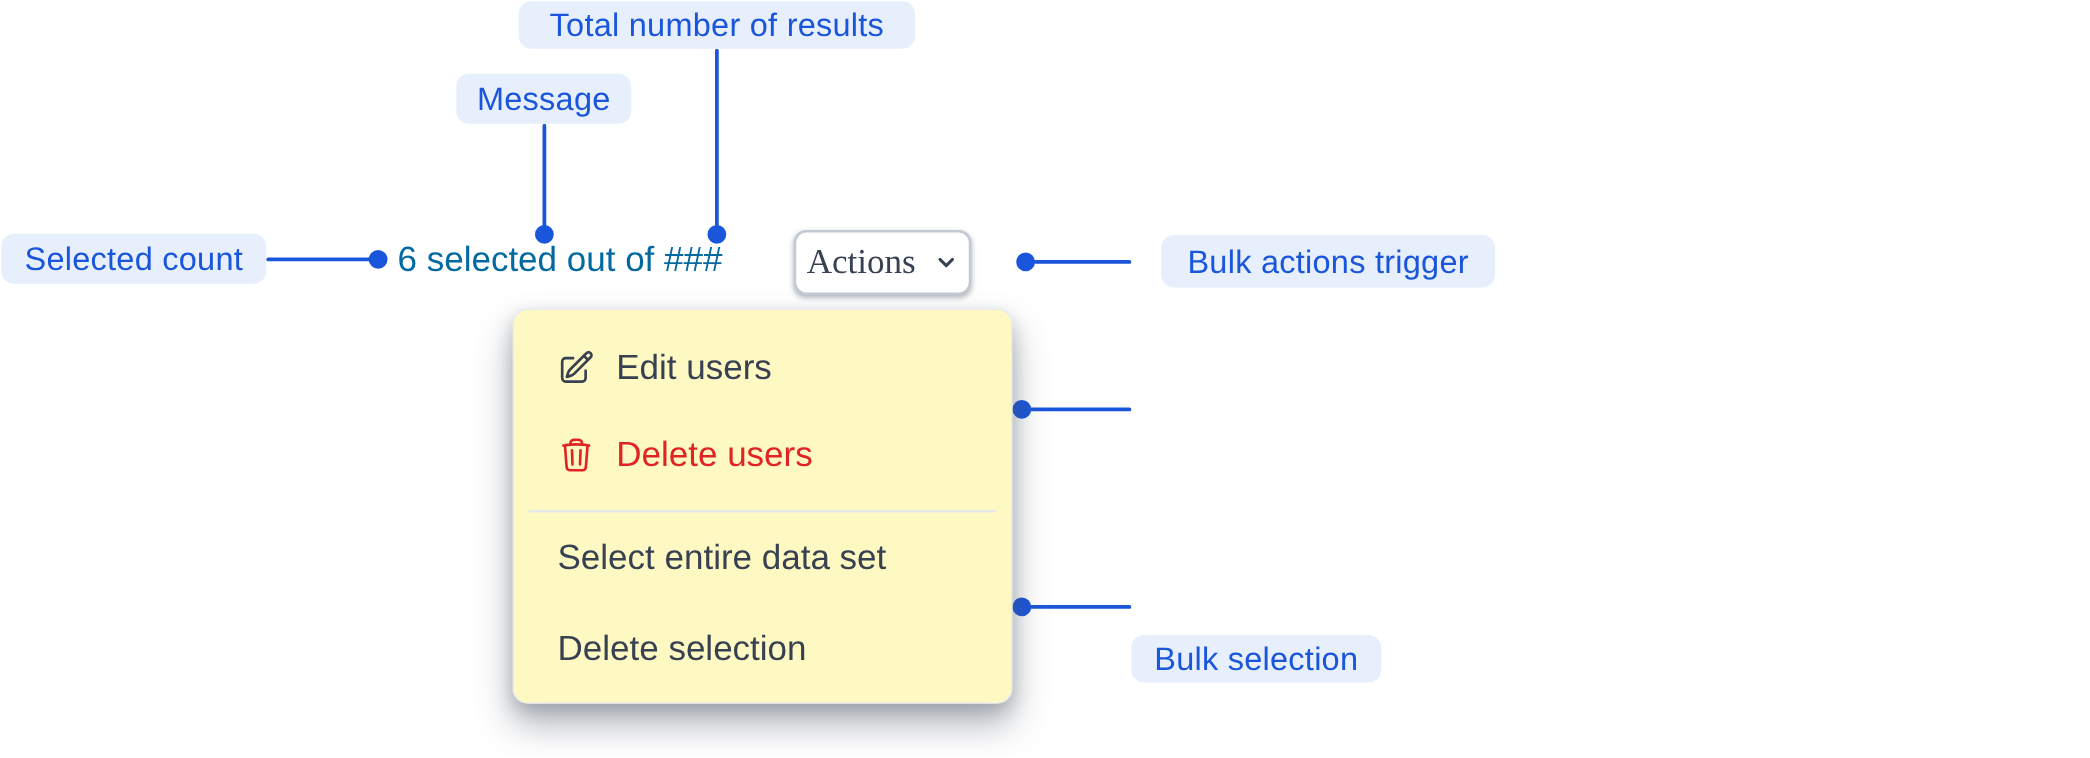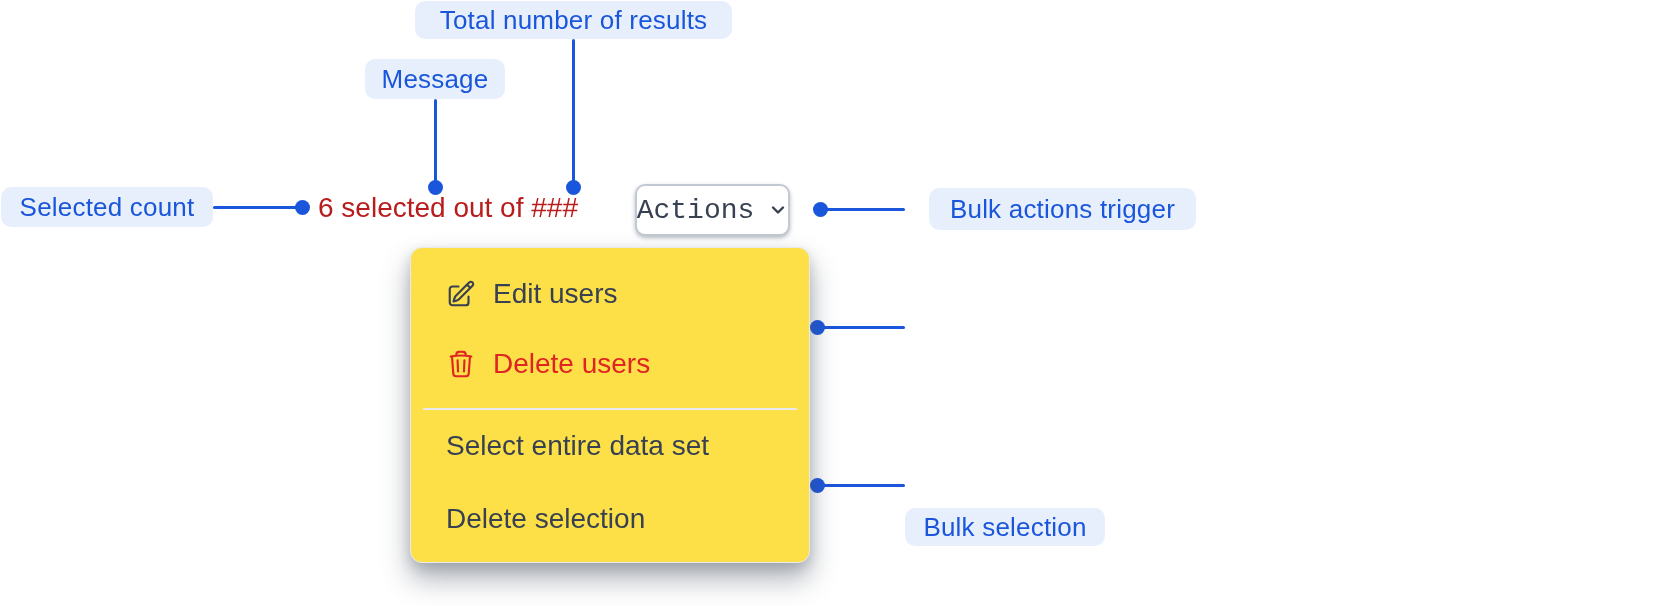--- a/index.html
+++ b/index.html
@@ -30,34 +30,34 @@
   .cdot{position:absolute;width:15px;height:15px;border-radius:50%;background:#1a56db;}
   #d-selected{left:295px;top:200px;}
   #d-message{left:428px;top:180px;}
   #d-total{left:566px;top:180px;}
   #d-trigger{left:813px;top:202px;}
   #d-bulkactions{left:810px;top:320px;}
   #d-bulkselection{left:810px;top:478px;}
   
   .sel-message{
     position:absolute;left:318px;top:191px;height:34px;line-height:34px;
-    font-size:28px;color:#b91c1c;white-space:nowrap;
+    font-size:28px;color:#0369a1;white-space:nowrap;
   }
   .actions-btn{
-    position:absolute;left:635px;top:184px;width:155px;height:52px;
+    position:absolute;left:635px;top:184px;width:142px;height:52px;
     display:flex;align-items:center;justify-content:center;gap:14px;
     background:#ffffff;border:2px solid #c3c9d2;border-radius:10px;
     box-shadow:0 2px 4px rgba(75,85,99,0.40);
     font-size:28px;color:#374151;cursor:pointer;box-sizing:border-box;
-    font-family:Liberation Mono, monospace;
+    font-family:Liberation Serif, serif;
   }
   .actions-btn svg{display:block;}
   .menu-panel{
     position:absolute;left:410px;top:247px;width:400px;height:316px;
-    background:#fde047;border:1px solid #e8eaee;border-radius:12px;
+    background:#fef9c3;border:1px solid #e8eaee;border-radius:12px;
     box-shadow:0 16px 28px rgba(75,85,99,0.45),0 5px 12px rgba(75,85,99,0.22);
     box-sizing:border-box;
   }
   .menu-item{
     position:absolute;left:0;width:100%;display:flex;align-items:center;
     padding-left:35px;box-sizing:border-box;font-size:28px;color:#374151;
     cursor:pointer;white-space:nowrap;
   }
   .menu-item .mi-icon{width:30px;height:30px;margin-right:17px;display:flex;align-items:center;justify-content:center;}
   #mi-edit{top:16px;height:60px;}

